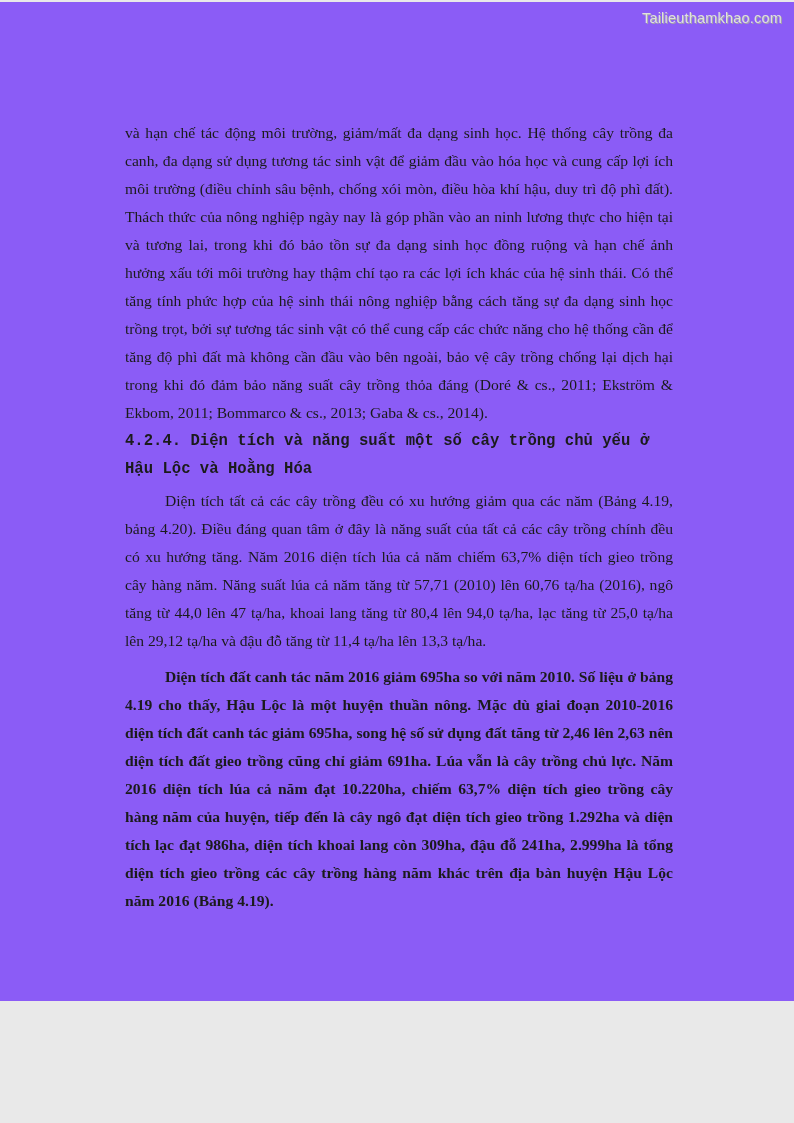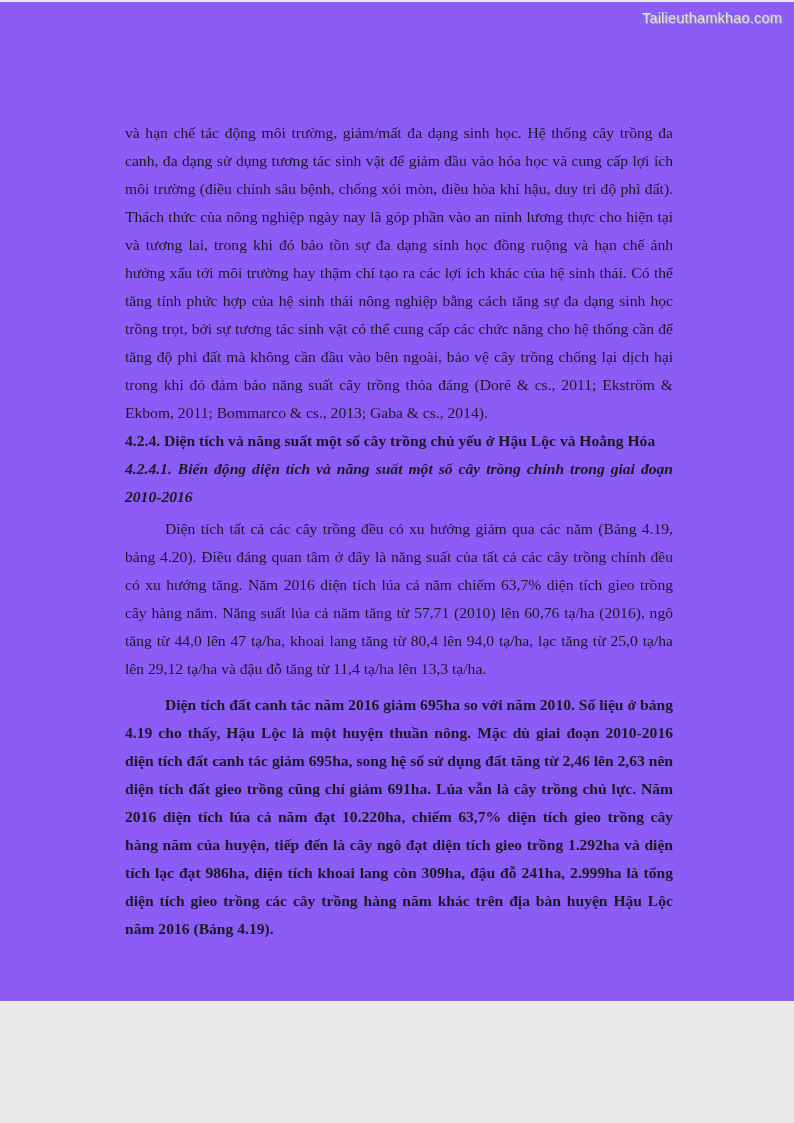--- a/index.html
+++ b/index.html
@@ -35,20 +35,21 @@
     text-align: justify;
   }
   .content p { margin: 0; }
   p.indented { text-indent: 40px; }
   .section-heading {
     font-size: 15.6px;
     line-height: 28px;
     font-weight: bold;
     text-align: left;
     margin: 7px 0 3px 0;
+    font-family: Liberation Mono, monospace;
   }
   .subsection-heading {
     font-size: 15.6px;
     line-height: 28px;
     font-weight: bold;
     font-style: italic;
     text-align: justify;
     margin: 2px 0 6px 0;
   }
   p.para-2 { margin-top: 4px; }
@@ -70,21 +71,20 @@
 <div class="page">
 
   <div class="watermark">Tailieuthamkhao.com</div>
 
   <div class="content">
 
     <p class="para-1">và hạn chế tác động môi trường, giảm/mất đa dạng sinh học. Hệ thống cây trồng đa canh, đa dạng sử dụng tương tác sinh vật để giảm đầu vào hóa học và cung cấp lợi ích môi trường (điều chỉnh sâu bệnh, chống xói mòn, điều hòa khí hậu, duy trì độ phì đất). Thách thức của nông nghiệp ngày nay là góp phần vào an ninh lương thực cho hiện tại và tương lai, trong khi đó bảo tồn sự đa dạng sinh học đồng ruộng và hạn chế ảnh hưởng xấu tới môi trường hay thậm chí tạo ra các lợi ích khác của hệ sinh thái. Có thể tăng tính phức hợp của hệ sinh thái nông nghiệp bằng cách tăng sự đa dạng sinh học trồng trọt, bởi sự tương tác sinh vật có thể cung cấp các chức năng cho hệ thống cần để tăng độ phì đất mà không cần đầu vào bên ngoài, bảo vệ cây trồng chống lại dịch hại trong khi đó đảm bảo năng suất cây trồng thỏa đáng (Doré &amp; cs., 2011; Ekström &amp; Ekbom, 2011; Bommarco &amp; cs., 2013; Gaba &amp; cs., 2014).</p>
 
     <p class="section-heading">4.2.4. Diện tích và năng suất một số cây trồng chủ yếu ở Hậu Lộc và Hoằng Hóa</p>
 
-    <p class="subsection-heading">4.2.4.1. Biến động diện tích và năng suất một số cây trồng chính trong giai đoạn 2010-2016</p>
 
     <p class="indented para-2">Diện tích tất cả các cây trồng đều có xu hướng giảm qua các năm (Bảng 4.19, bảng 4.20). Điều đáng quan tâm ở đây là năng suất của tất cả các cây trồng chính đều có xu hướng tăng. Năm 2016 diện tích lúa cả năm chiếm 63,7% diện tích gieo trồng cây hàng năm. Năng suất lúa cả năm tăng từ 57,71 (2010) lên 60,76 tạ/ha (2016), ngô tăng từ 44,0 lên 47 tạ/ha, khoai lang tăng từ 80,4 lên 94,0 tạ/ha, lạc tăng từ 25,0 tạ/ha lên 29,12 tạ/ha và đậu đỗ tăng từ 11,4 tạ/ha lên 13,3 tạ/ha.</p>
 
     <p class="indented para-3">Diện tích đất canh tác năm 2016 giảm 695ha so với năm 2010. Số liệu ở bảng 4.19 cho thấy, Hậu Lộc là một huyện thuần nông. Mặc dù giai đoạn 2010-2016 diện tích đất canh tác giảm 695ha, song hệ số sử dụng đất tăng từ 2,46 lên 2,63 nên diện tích đất gieo trồng cũng chỉ giảm 691ha. Lúa vẫn là cây trồng chủ lực. Năm 2016 diện tích lúa cả năm đạt 10.220ha, chiếm 63,7% diện tích gieo trồng cây hàng năm của huyện, tiếp đến là cây ngô đạt diện tích gieo trồng 1.292ha và diện tích lạc đạt 986ha, diện tích khoai lang còn 309ha, đậu đỗ 241ha, 2.999ha là tổng diện tích gieo trồng các cây trồng hàng năm khác trên địa bàn huyện Hậu Lộc năm 2016 (Bảng 4.19).</p>
 
   </div>
 
   <div class="page-number">71</div>
 
 </div>

